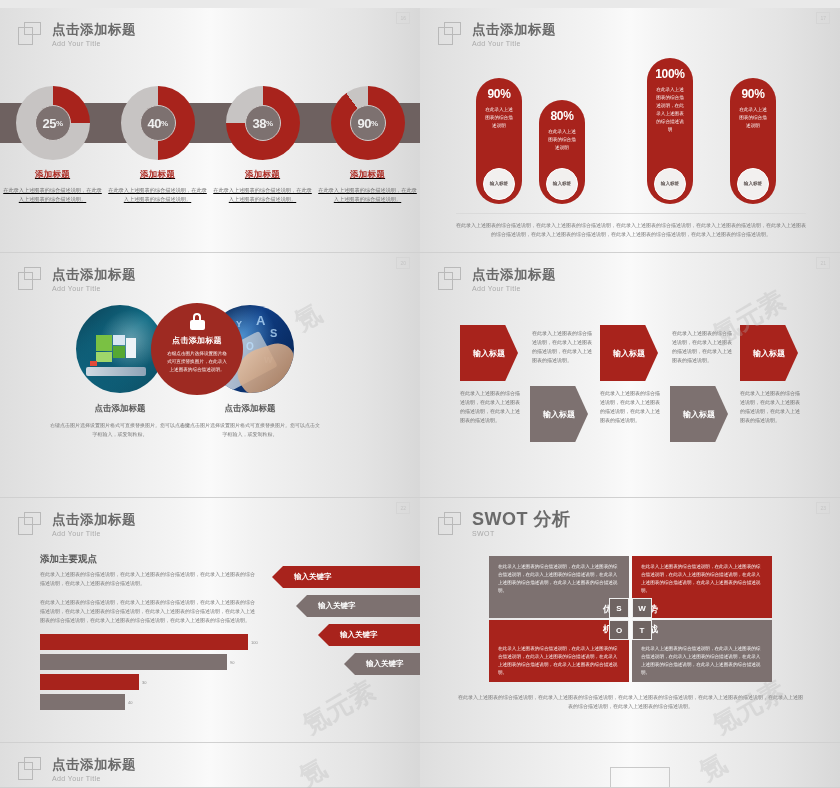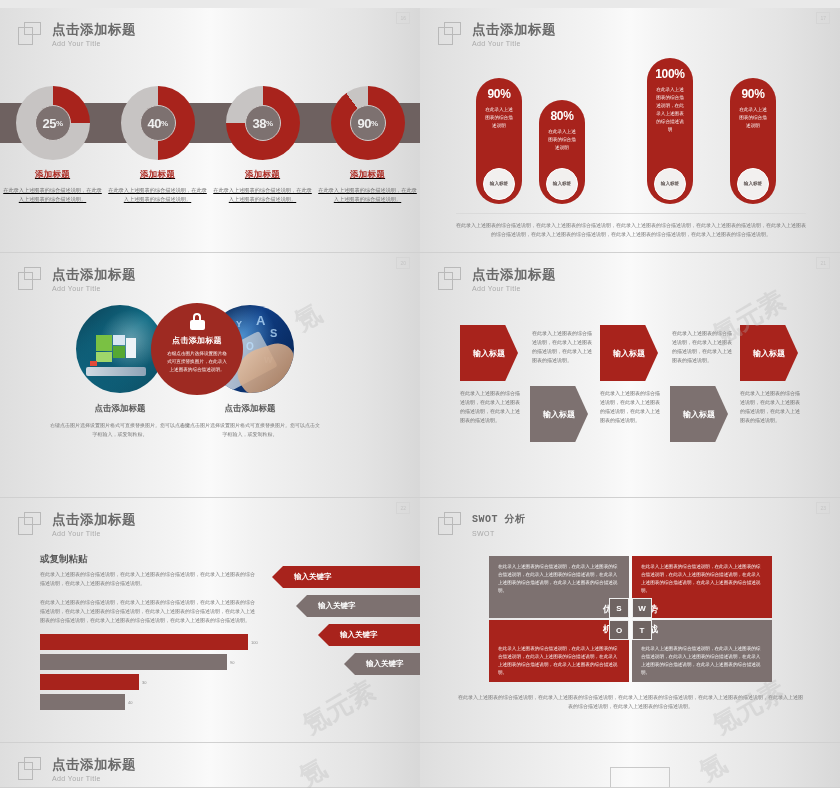--- a/index.html
+++ b/index.html
@@ -326,21 +326,21 @@
           <i class="a"></i>
           <i class="b"></i>
         </span>
       <span class="hdr-txt">
         <div class="t1">点击添加标题</div>
         <div class="t2">Add Your Title</div>
       </span>
     </div>
     <div class="pg">22</div>
 
-    <div class="s5h">或复制粘贴</div>
+    <div class="s5h">添加主要观点</div>
     <div class="s5p" style="top:72px;">在此录入上述图表的综合描述说明，在此录入上述图表的综合描述说明，在此录入上述图表的综合描述说明，在此录入上述图表的综合描述说明。</div>
     <div class="s5p" style="top:100px;">在此录入上述图表的综合描述说明，在此录入上述图表的综合描述说明，在此录入上述图表的综合描述说明，在此录入上述图表的综合描述说明，在此录入上述图表的综合描述说明，在此录入上述图表的综合描述说明，在此录入上述图表的综合描述说明，在此录入上述图表的综合描述说明。</div>
 
     <div class="bars">
       <div class="barrow">
         <span class="bar red" style="width:208px;"></span>
         <span class="bval">100</span>
       </div>
       <div class="barrow">
         <span class="bar gry" style="width:187px;"></span>
@@ -370,21 +370,21 @@
       </div>
   </div>
 
   <div class="slide s6">
     <div class="hdr">
       <span class="hdr-ico">
           <i class="a"></i>
           <i class="b"></i>
         </span>
       <span class="hdr-txt">
-        <div class="t1" style="font-size:10px;font-family:Liberation Mono, monospace;">SWOT 分析</div>
+        <div class="t1" style="font-size:18px;">SWOT 分析</div>
         <div class="t2">SWOT</div>
       </span>
     </div>
     <div class="pg">23</div>
 
     <div class="sw gry" style="left:69px; top:58px;">
       <span>在此录入上述图表的综合描述说明，在此录入上述图表的综合描述说明，在此录入上述图表的综合描述说明，在此录入上述图表的综合描述说明，在此录入上述图表的综合描述说明。</span>
       <span class="lab" style="right:8px; bottom:5px;">优势</span>
     </div>
     <div class="sw red" style="left:212px; top:58px;">

